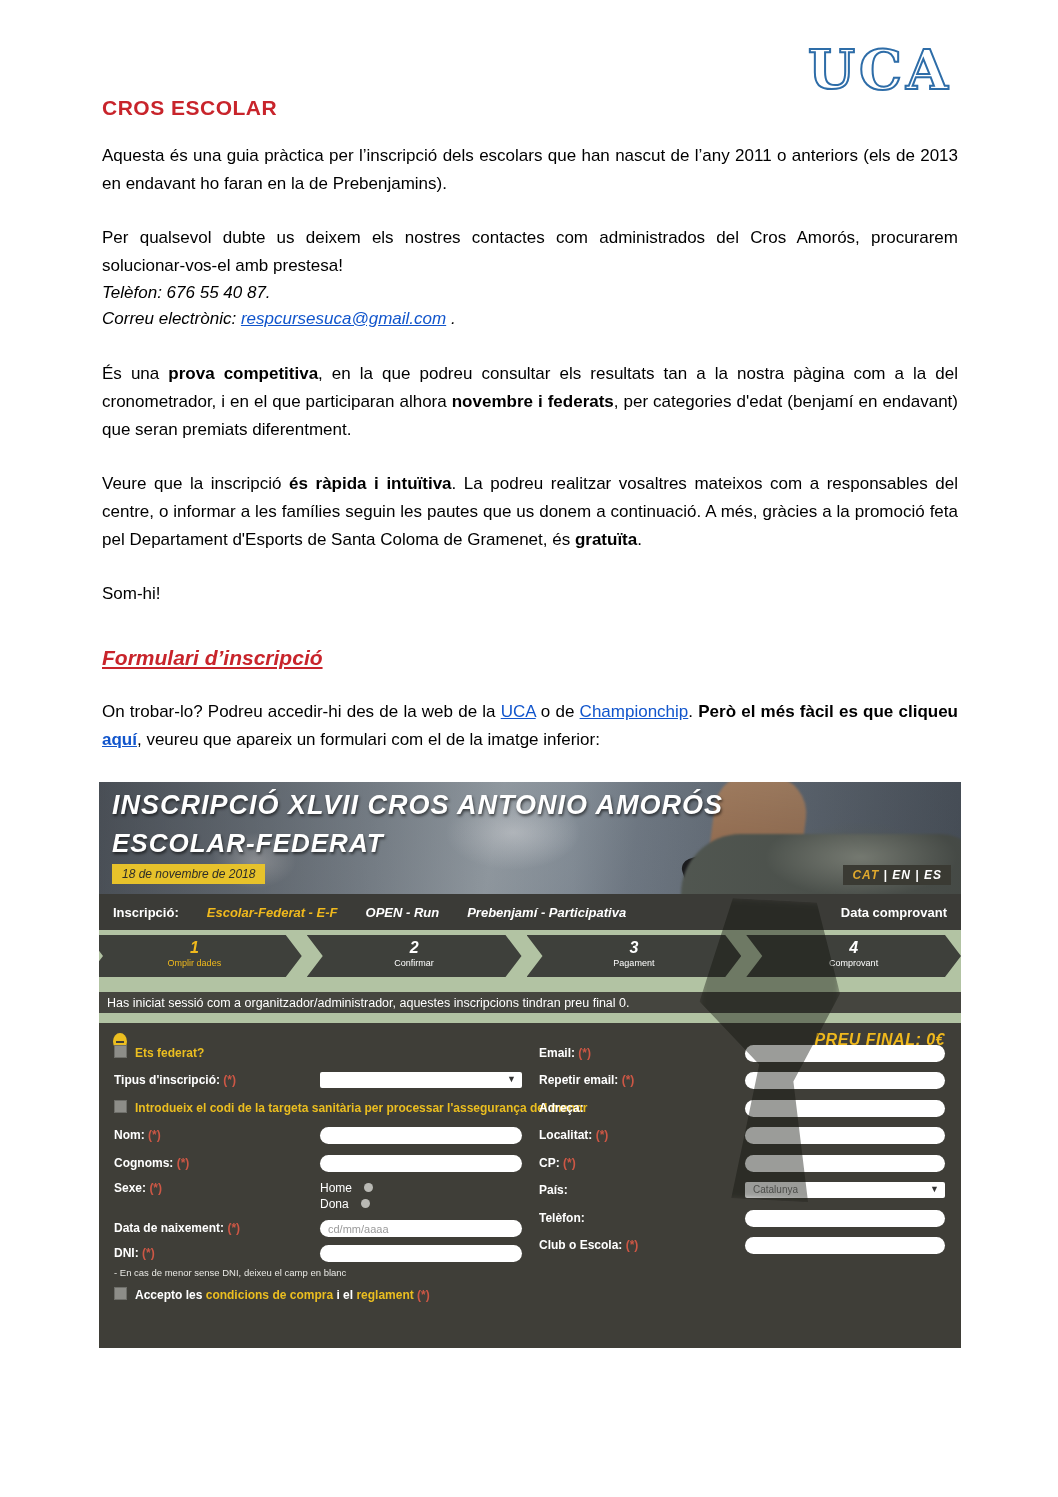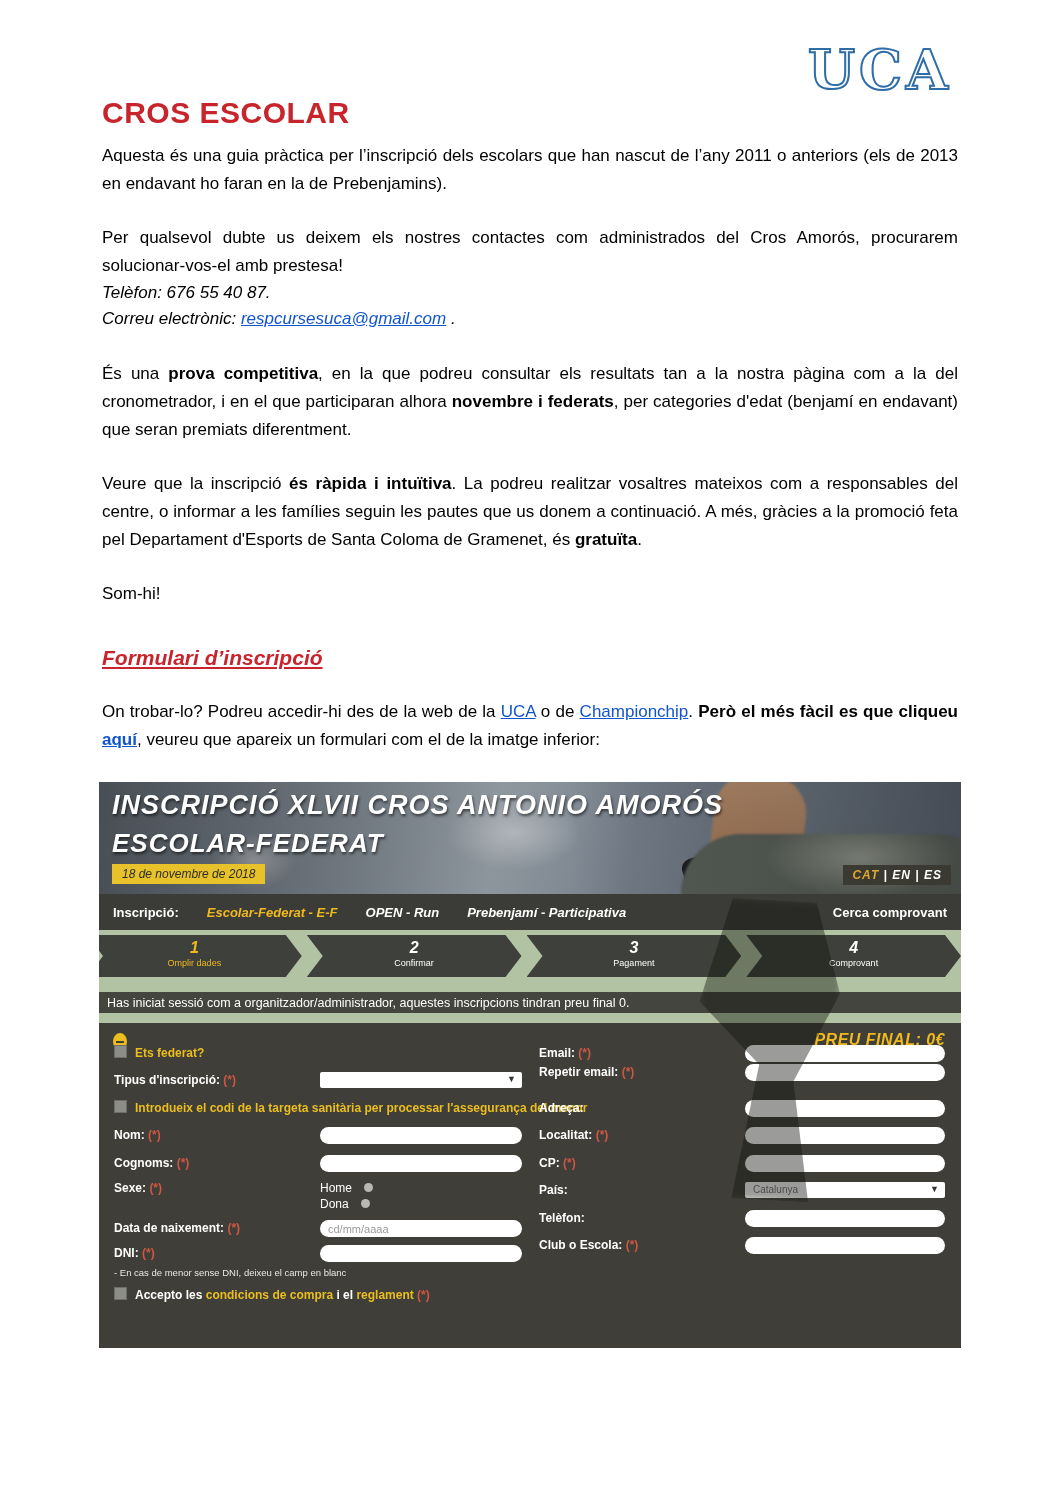--- a/index.html
+++ b/index.html
@@ -3,21 +3,21 @@
 <meta charset="utf-8">
 <style>
   html,body{margin:0;padding:0;background:#ffffff;}
   body{width:1058px;height:1497px;font-family:"Liberation Sans",sans-serif;color:#000;}
   .page{position:relative;width:1058px;height:1497px;overflow:hidden;}
 
   
   .logo{position:absolute;top:38px;right:106px;font-family:"DejaVu Serif",serif;font-weight:bold;
         font-size:54px;letter-spacing:4px;color:#fff;-webkit-text-stroke:2px #2e6da8;
         text-shadow:0 0 1px #2e6da8;}
-  h1.doctitle{position:absolute;top:96px;left:102px;margin:0;font-size:30px;font-weight:bold;color:#c8242b;letter-spacing:.5px;}
+  h1.doctitle{position:absolute;top:96px;left:102px;margin:0;font-size:21px;font-weight:bold;color:#c8242b;letter-spacing:.5px;}
   .body-col{position:absolute;left:102px;width:856px;top:142px;}
   .para{margin:0 0 0 0;font-size:17px;line-height:28px;text-align:justify;}
   .gap26{margin-top:26px;} .gap28{margin-top:28px;} .gap40{margin-top:40px;}
   .contact{margin:0;font-size:17px;line-height:26px;font-style:italic;}
   .doclink{color:#1155cc;text-decoration:underline;cursor:pointer;}
   h2.sec{margin:0;font-size:21px;font-weight:bold;font-style:italic;color:#c8242b;text-decoration:underline;}
   .somhi{margin:30px 0 0 0;font-size:17px;}
   b{font-weight:bold;}
 
   
@@ -131,21 +131,21 @@
         </div>
         <div class="date-badge">18 de novembre de 2018</div>
         <div class="lang"><span class="cat">CAT</span> <span>|</span> <span>EN</span> <span>|</span> <span>ES</span></div>
       </div>
 
       <div class="navbar">
         <span class="navlab">Inscripció:</span>
         <span class="navitem sel">Escolar-Federat - E-F</span>
         <span class="navitem">OPEN - Run</span>
         <span class="navitem">Prebenjamí - Participativa</span>
-        <span class="navright">Cerca comprovant</span>
+        <span class="navright">Data comprovant</span>
       </div>
 
       <div class="steps">
         <div class="steps-row">
           <div class="step active">
             <div class="num">1</div>
             <div class="slabel">Omplir dades</div>
           </div>
           <div class="step">
             <div class="num">2</div>
@@ -219,21 +219,21 @@
         </div>
 
         <div class="row" style="top:264px;">
           <span class="lbl"><span class="cbx"></span><span>Accepto les </span><span class="ylw">condicions de compra</span><span> i el </span><span class="ylw">reglament</span> <span class="req">(*)</span></span>
         </div>
 
         <div class="row" style="top:22px;">
           <span class="rlbl"><span>Email:</span> <span class="req">(*)</span></span>
           <input class="pill rctl" style="">
         </div>
-        <div class="row" style="top:41px;">
+        <div class="row" style="top:49px;">
           <span class="rlbl"><span>Repetir email:</span> <span class="req">(*)</span></span>
           <input class="pill rctl" style="">
         </div>
         <div class="row" style="top:77px;">
           <span class="rlbl">Adreça:</span>
           <input class="pill rctl" style="">
         </div>
         <div class="row" style="top:104px;">
           <span class="rlbl"><span>Localitat:</span> <span class="req">(*)</span></span>
           <input class="pill rctl" style="">

